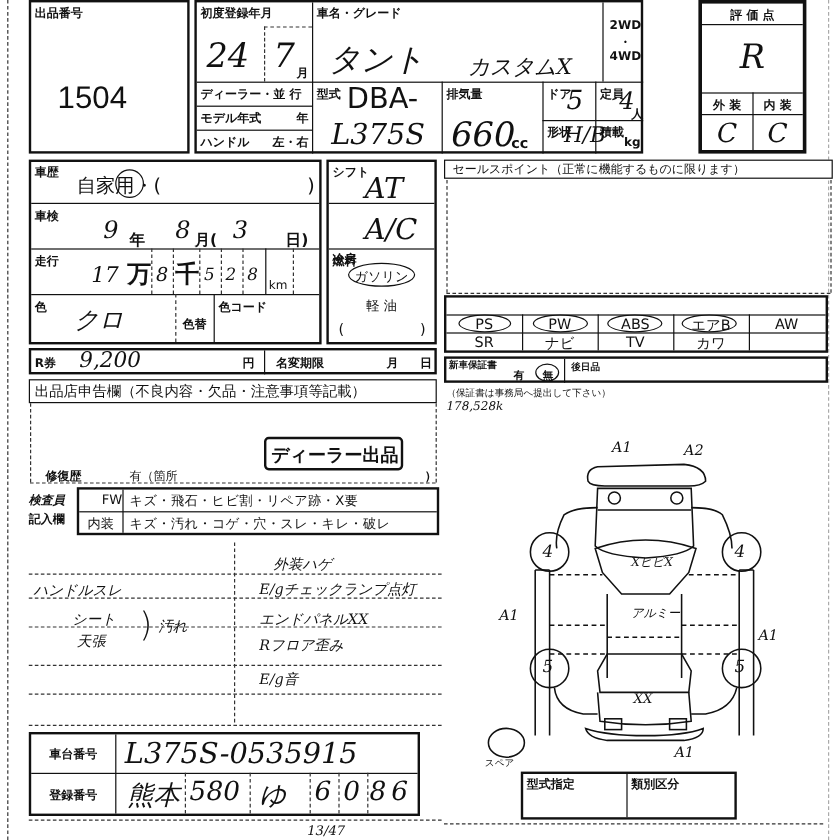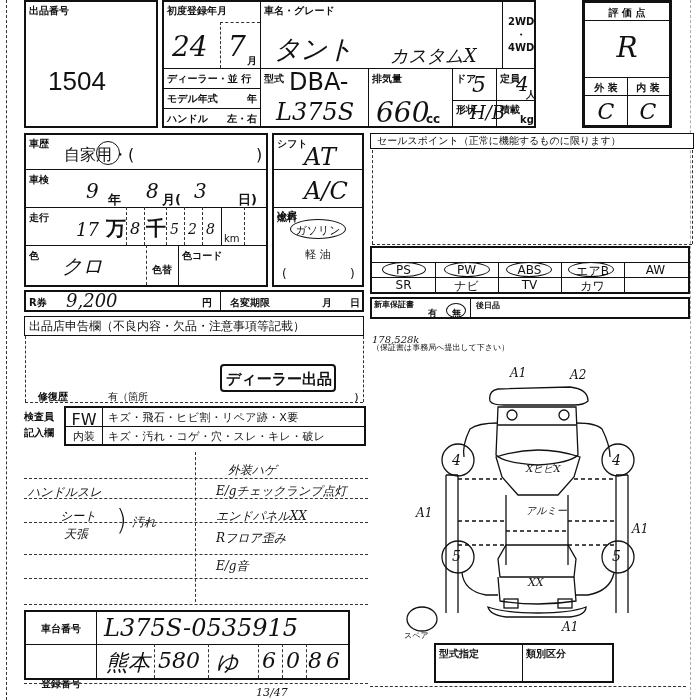--- a/index.html
+++ b/index.html
@@ -188,42 +188,42 @@
 </div>
 
 <div class="box" style="left:370px;top:297px;width:320px;height:22px;">
   <div class="abs lbl" style="left:2px;top:0px;font-size:8px;font-family:Liberation Mono, monospace;">新車保証書</div>
   <div class="abs lbl" style="left:56px;top:8px;font-size:9px;">有</div>
   <div class="abs lbl" style="left:80px;top:8px;font-size:9px;">無</div>
   <div class="circ" style="left:74px;top:4px;width:20px;height:15px;"></div>
   <div class="line-v" style="left:98px;top:0;height:20px;"></div>
   <div class="abs lbl" style="left:104px;top:1px;font-size:8px;">後日品</div>
 </div>
-<div class="abs" style="left:372px;top:322px;font-size:8px;margin-top:20px;">（保証書は事務局へ提出して下さい）</div>
+<div class="abs" style="left:372px;top:322px;font-size:8px;">（保証書は事務局へ提出して下さい）</div>
 <div class="abs hw" style="left:372px;top:334px;font-size:10px;">178,528k</div>
 
 <div class="box" style="left:24px;top:316px;width:340px;height:20px;border-width:1.5px;">
   <div class="abs" style="left:4px;top:1px;font-size:12px;">出品店申告欄（不良内容・欠品・注意事項等記載）</div>
 </div>
 <div class="dash-v" style="left:25px;top:336px;height:66px;"></div>
 <div class="dash-v" style="left:363px;top:336px;height:66px;"></div>
 <div class="dash-h" style="left:25px;top:402px;width:338px;"></div>
 <div class="box" style="left:220px;top:364px;width:116px;height:28px;border-radius:4px;">
   <div class="abs" style="left:4px;top:4px;font-size:15px;font-weight:bold;">ディーラー出品</div>
 </div>
 <div class="abs lbl" style="left:38px;top:390px;">修復歴</div>
 <div class="abs lbl" style="left:108px;top:390px;font-weight:normal;">有（箇所</div>
 <div class="abs lbl" style="left:354px;top:390px;">）</div>
 
-<div class="abs lbl" style="left:24px;top:410px;">検査員</div>
+<div class="abs lbl" style="left:24px;top:410px;font-style:italic;">検査員</div>
 <div class="abs lbl" style="left:24px;top:426px;">記入欄</div>
 <div class="box" style="left:64px;top:406px;width:302px;height:40px;">
   <div class="line-h" style="left:0;top:18px;width:298px;"></div>
   <div class="line-v" style="left:36px;top:0;height:36px;"></div>
-  <div class="abs center" style="left:0;top:2px;width:36px;font-size:16px;">FW</div>
+  <div class="abs center" style="left:0;top:2px;width:36px;font-size:11px;text-align:right;">FW</div>
   <div class="abs" style="left:42px;top:2px;font-size:11px;letter-spacing:0.3px;">キズ・飛石・ヒビ割・リペア跡・X要</div>
   <div class="abs center" style="left:0;top:21px;width:36px;font-size:11px;">内装</div>
   <div class="abs" style="left:42px;top:21px;font-size:11px;letter-spacing:0.3px;">キズ・汚れ・コゲ・穴・スレ・キレ・破レ</div>
 </div>
 
 <div class="dash-v" style="left:195px;top:452px;height:150px;"></div>
 <div class="dash-h" style="left:24px;top:478px;width:344px;"></div>
 <div class="dash-h" style="left:24px;top:498px;width:344px;"></div>
 <div class="dash-h" style="left:24px;top:522px;width:344px;"></div>
 <div class="dash-h" style="left:24px;top:554px;width:344px;"></div>
@@ -240,21 +240,21 @@
 <div class="abs hw" style="left:216px;top:483px;font-size:12px;">E/gチェックランプ点灯</div>
 <div class="abs hw" style="left:216px;top:508px;font-size:12px;">エンドパネルXX</div>
 <div class="abs hw" style="left:216px;top:530px;font-size:12px;">Rフロア歪み</div>
 <div class="abs hw" style="left:216px;top:558px;font-size:12px;">E/g音</div>
 
 <div class="box" style="left:24px;top:610px;width:326px;height:70px;">
   <div class="line-v" style="left:70px;top:0;height:66px;"></div>
   <div class="line-h" style="left:0;top:32px;width:322px;"></div>
   <div class="abs lbl center" style="left:0;top:10px;width:70px;">車台番号</div>
   <div class="abs hw" style="left:78px;top:2px;font-size:24px;">L375S-0535915</div>
-  <div class="abs lbl center" style="left:0;top:44px;width:70px;margin-top:21px;">登録番号</div>
+  <div class="abs lbl center" style="left:0;top:44px;width:70px;">登録番号</div>
   <div class="abs hw" style="left:80px;top:36px;font-size:22px;">熊本</div>
   <div class="dash-v" style="left:128px;top:32px;height:34px;"></div>
   <div class="abs hw" style="left:132px;top:36px;font-size:22px;">580</div>
   <div class="dash-v" style="left:182px;top:32px;height:34px;"></div>
   <div class="abs hw" style="left:190px;top:36px;font-size:22px;">ゆ</div>
   <div class="dash-v" style="left:232px;top:32px;height:34px;"></div>
   <div class="abs hw" style="left:236px;top:36px;font-size:22px;">6</div>
   <div class="dash-v" style="left:256px;top:32px;height:34px;"></div>
   <div class="abs hw" style="left:260px;top:36px;font-size:22px;">0</div>
   <div class="dash-v" style="left:280px;top:32px;height:34px;"></div>

